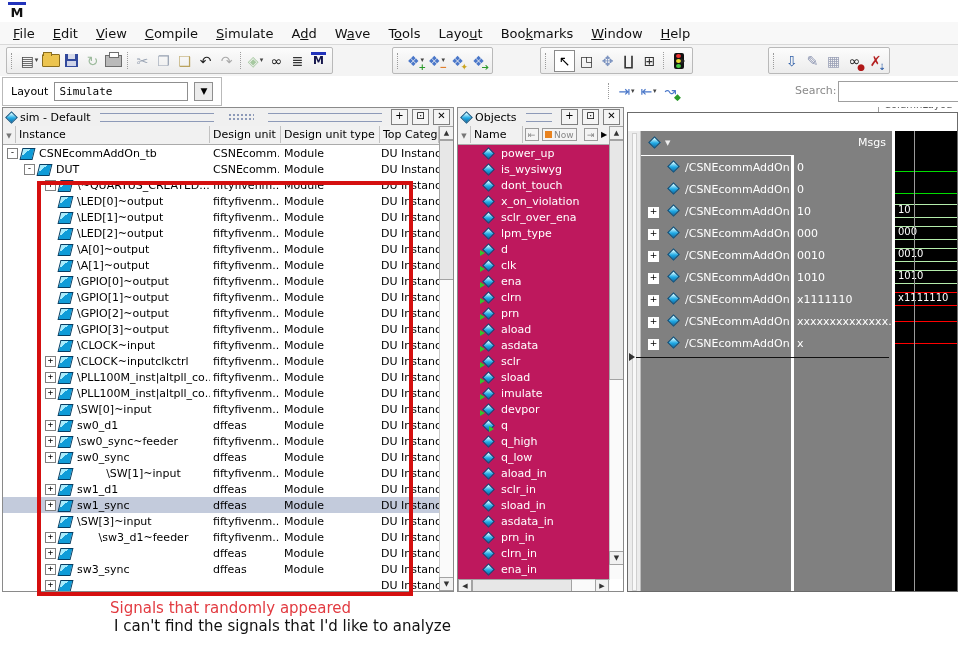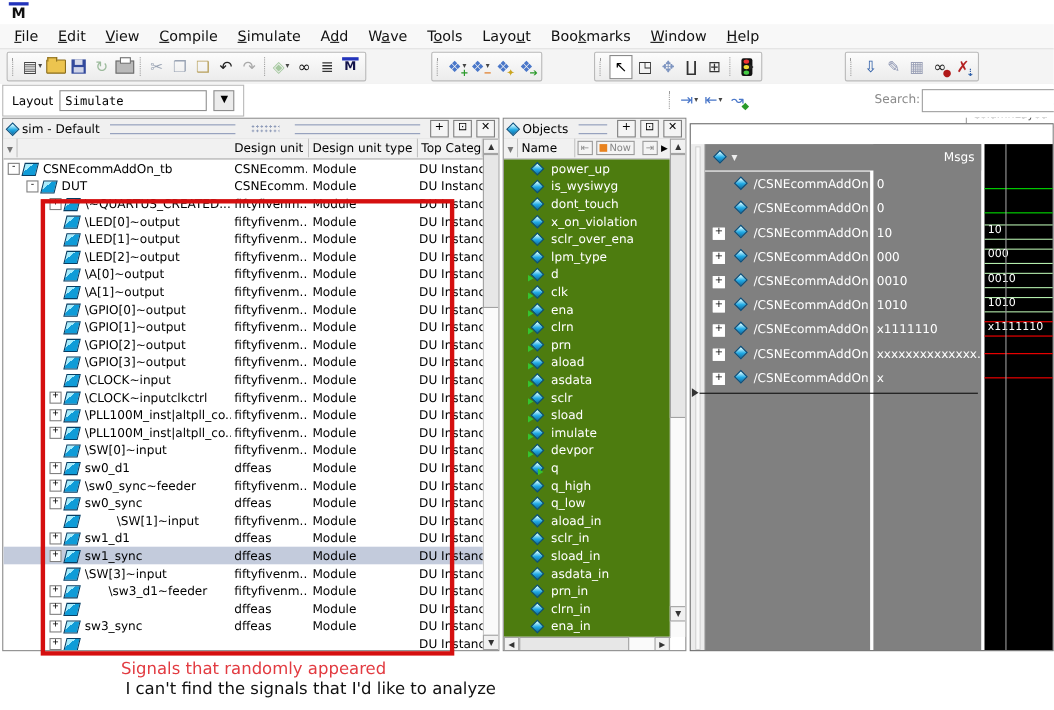--- a/index.html
+++ b/index.html
@@ -73,21 +73,21 @@
   #sim-rows{position:absolute;left:0;top:37px;width:436px;height:448px;overflow:hidden}
   .srow{position:absolute;left:0;width:100%;height:16px}
   .srow.sel{background:#c3cbdc}
   .exp{position:absolute;width:9px;height:9px;top:3px;border:1px solid #808080;background:#fff;
        font-size:9px;line-height:7px;text-align:center;font-family:"DejaVu Sans Mono",monospace}
   .inst-icon{position:absolute;width:11px;height:10px;top:3px;border:1px solid #063e63;
              background:linear-gradient(135deg,#a8ecfc 35%,#0f9cd8 35%);transform:skewX(-14deg)}
   .scell{position:absolute;top:2px;white-space:nowrap;overflow:hidden}
   
   #objects-panel{left:457px;top:107px;width:167px;height:485px}
-  #obj-list{position:absolute;left:0;top:37px;width:151px;height:434px;background:#4d7c0f;overflow:hidden}
+  #obj-list{position:absolute;left:0;top:37px;width:151px;height:434px;background:#be185d;overflow:hidden}
   .obj-row{height:16px;display:flex;align-items:center;gap:8px;padding-left:25px;color:#fff}
   .diaw{position:relative;width:10px;height:10px;flex:0 0 auto}
   .dia{position:absolute;left:1px;top:1px;width:7px;height:7px;transform:rotate(45deg);
        background:linear-gradient(135deg,#bdf2ff 15%,#22aae4 55%,#0b6ca6);border:1px solid #084f7e}
   .tri{position:absolute;width:0;height:0;border:3px solid transparent}
   .tri.in{left:-3px;bottom:-2px;border-left:5px solid #35c42f}
   .tri.out{right:-4px;bottom:-2px;border-left:5px solid #35c42f}
   .hbtn{height:13px;border:1px solid #9a9a9a;background:#f4f4f4;display:inline-flex;align-items:center;
         gap:2px;padding:0 2px;font-size:9px;color:#888;box-sizing:border-box}
   
@@ -218,20 +218,21 @@
     <span class="txt">sim - Default</span>
     <span class="grip"></span>
     <span class="grip dots"></span>
     <span class="grip"></span>
     <span class="pbtn">+</span>
     <span class="pbtn">⊡</span>
     <span class="pbtn">✕</span>
   </div>
   <div class="hdr" style="top:18px">
     <span class="hcell" style="left:0;width:13px;text-align:center"><span class="funnel">▼</span></span>
+    <span class="hcell" style="left:13px;width:194px">Instance</span>
     <span class="hcell" style="left:207px;width:71px">Design unit</span>
     <span class="hcell" style="left:278px;width:99px">Design unit type</span>
     <span class="hcell" style="left:377px;width:59px">Top Categ</span>
   </div>
   <div id="sim-rows">
       <div class="srow" style="top: 0px;">
         <div class="exp" style="left: 4px;">-</div>
         <div class="inst-icon" style="left: 18px;"></div>
         <span class="scell" style="left: 36px; width: 171px;">CSNEcommAddOn_tb</span>
         <span class="scell" style="left: 210px; width: 66px;">CSNEcomm...</span>

